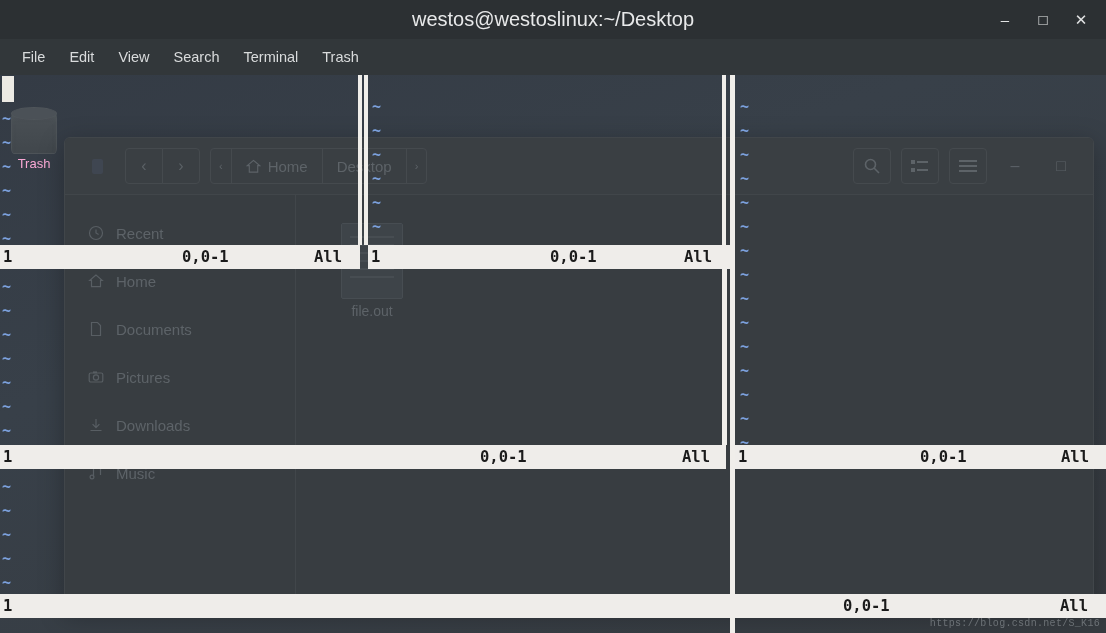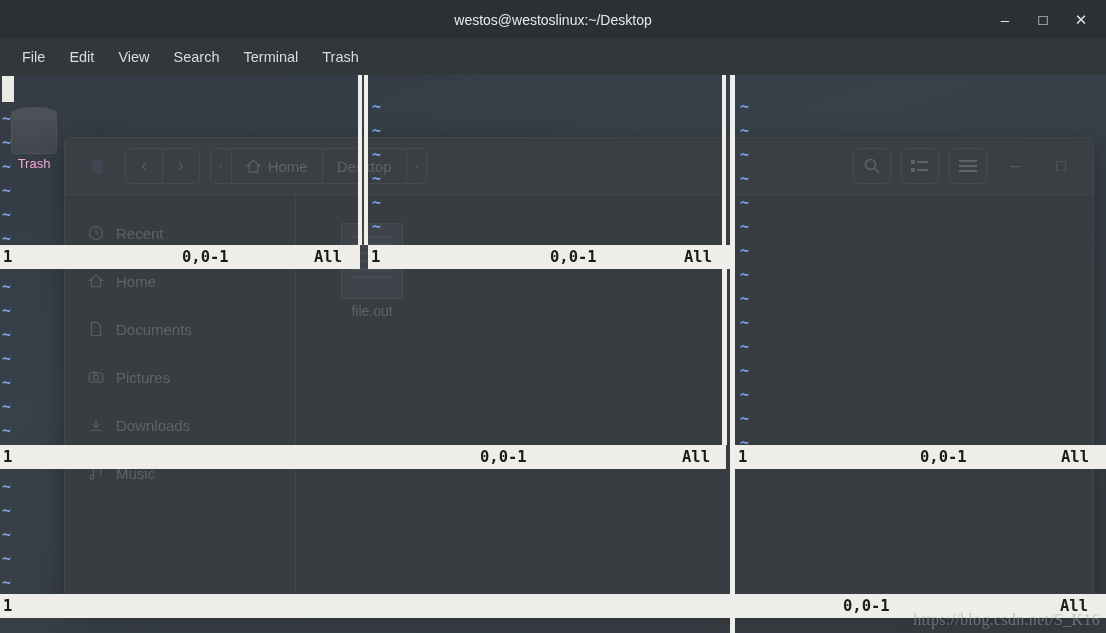--- a/index.html
+++ b/index.html
@@ -47,42 +47,42 @@
      color:#5d6368;font-family:"Liberation Sans",sans-serif;font-size:15px;}
   .side-ico{width:17px;height:17px;color:#585e63;display:flex;align-items:center;justify-content:center;}
   .nt-main{flex:1;padding:28px 0 0 28px;}
   .nt-file{width:96px;text-align:center;color:#5d6368;font-family:"Liberation Sans",sans-serif;font-size:14px;}
   .nt-file .file-doc{width:60px;height:74px;}
 
   
   .term{position:absolute;left:0;top:0;width:1106px;height:633px;}
   .titlebar{position:absolute;left:0;top:0;width:1106px;height:39px;background:#2c3033;
      display:flex;align-items:center;}
-  .titlebar .ttl{flex:1;text-align:center;color:#e8e9ea;font-size:14px;
+  .titlebar .ttl{flex:1;text-align:center;color:#e8e9ea;font-size:20px;
      font-family:"Liberation Sans",sans-serif;}
   .wctl{display:flex;align-items:center;gap:0;padding-right:6px;}
   .wbtn{width:38px;height:39px;display:flex;align-items:center;justify-content:center;
      color:#e3e4e5;font-size:15px;font-family:"Liberation Sans",sans-serif;}
   .menubar{position:absolute;left:0;top:39px;width:1106px;height:36px;background:#32373a;
      display:flex;align-items:center;padding-left:12px;gap:4px;}
   .menubar .mi{padding:3px 10px;color:#d9dbdc;font-size:14.5px;
      font-family:"Liberation Sans",sans-serif;}
   .vimarea{position:absolute;left:0;top:75px;width:1106px;height:558px;}
   .tilde{position:absolute;color:#7ba0dc;font-size:15px;line-height:1;font-weight:700;
      font-family:"DejaVu Sans Mono",monospace;}
   .cursorblk{position:absolute;background:#eceae4;}
   .vsep{position:absolute;background:#f0eeea;}
   .status{position:absolute;height:24px;background:#efedea;color:#1b1b1b;
      font-family:"DejaVu Sans Mono",monospace;font-size:15.5px;font-weight:700;
      display:flex;align-items:center;box-sizing:border-box;}
   .status .s-left{position:absolute;left:3px;}
   .status .s-mid{position:absolute;}
   .status .s-right{position:absolute;}
-  .watermark{position:absolute;right:6px;bottom:4px;color:#9aa0a4;opacity:.55;font-size:16px;
-     font-family:Liberation Serif, serif;letter-spacing:.3px;}
+  .watermark{position:absolute;right:6px;bottom:4px;color:#9aa0a4;opacity:.55;font-size:10px;
+     font-family:Liberation Mono, monospace;letter-spacing:.3px;}
 </style>
 </head>
 <body>
 
 <div class="app">
 
   <div class="backdrop">
     <div class="desk-wall"></div>
 
     <div class="desk-icon" style="left:2px;top:112px;">

